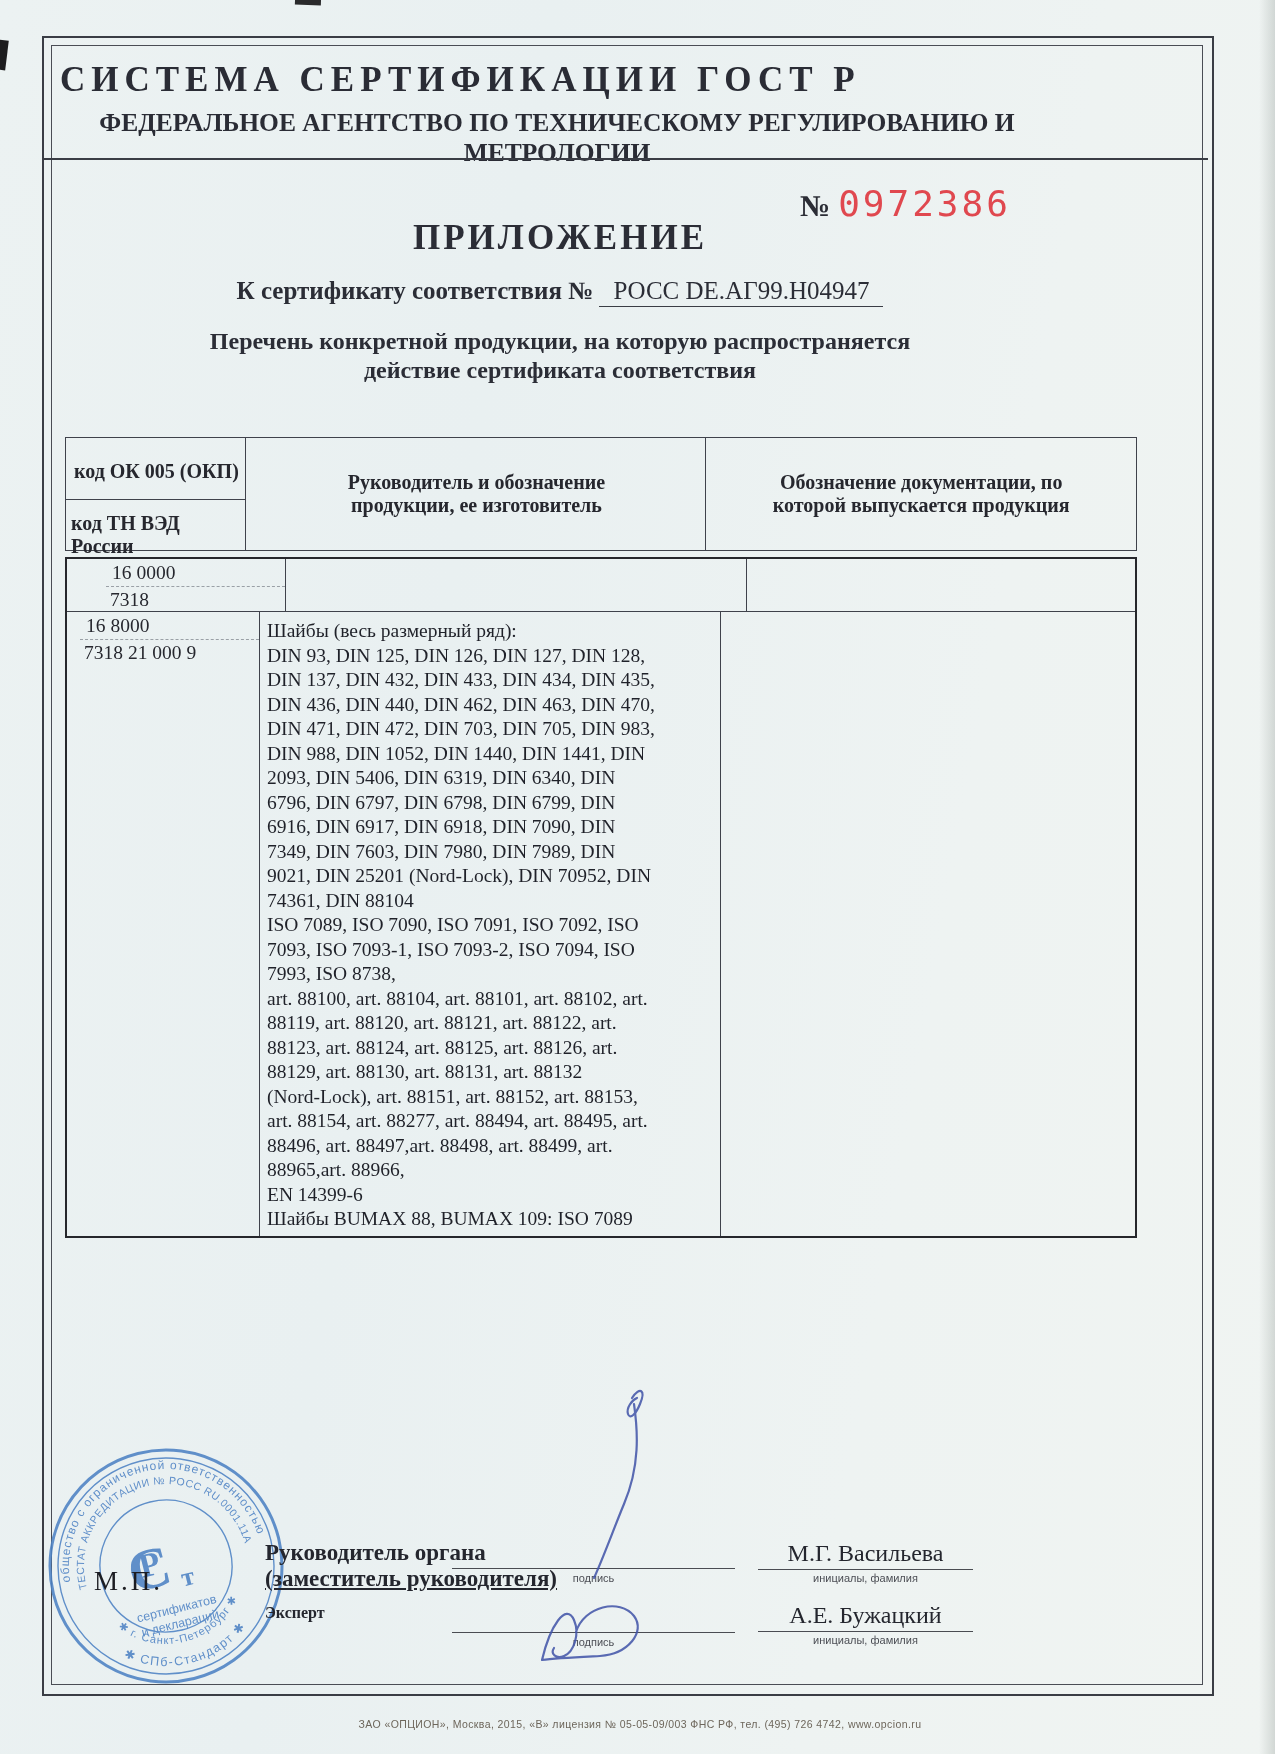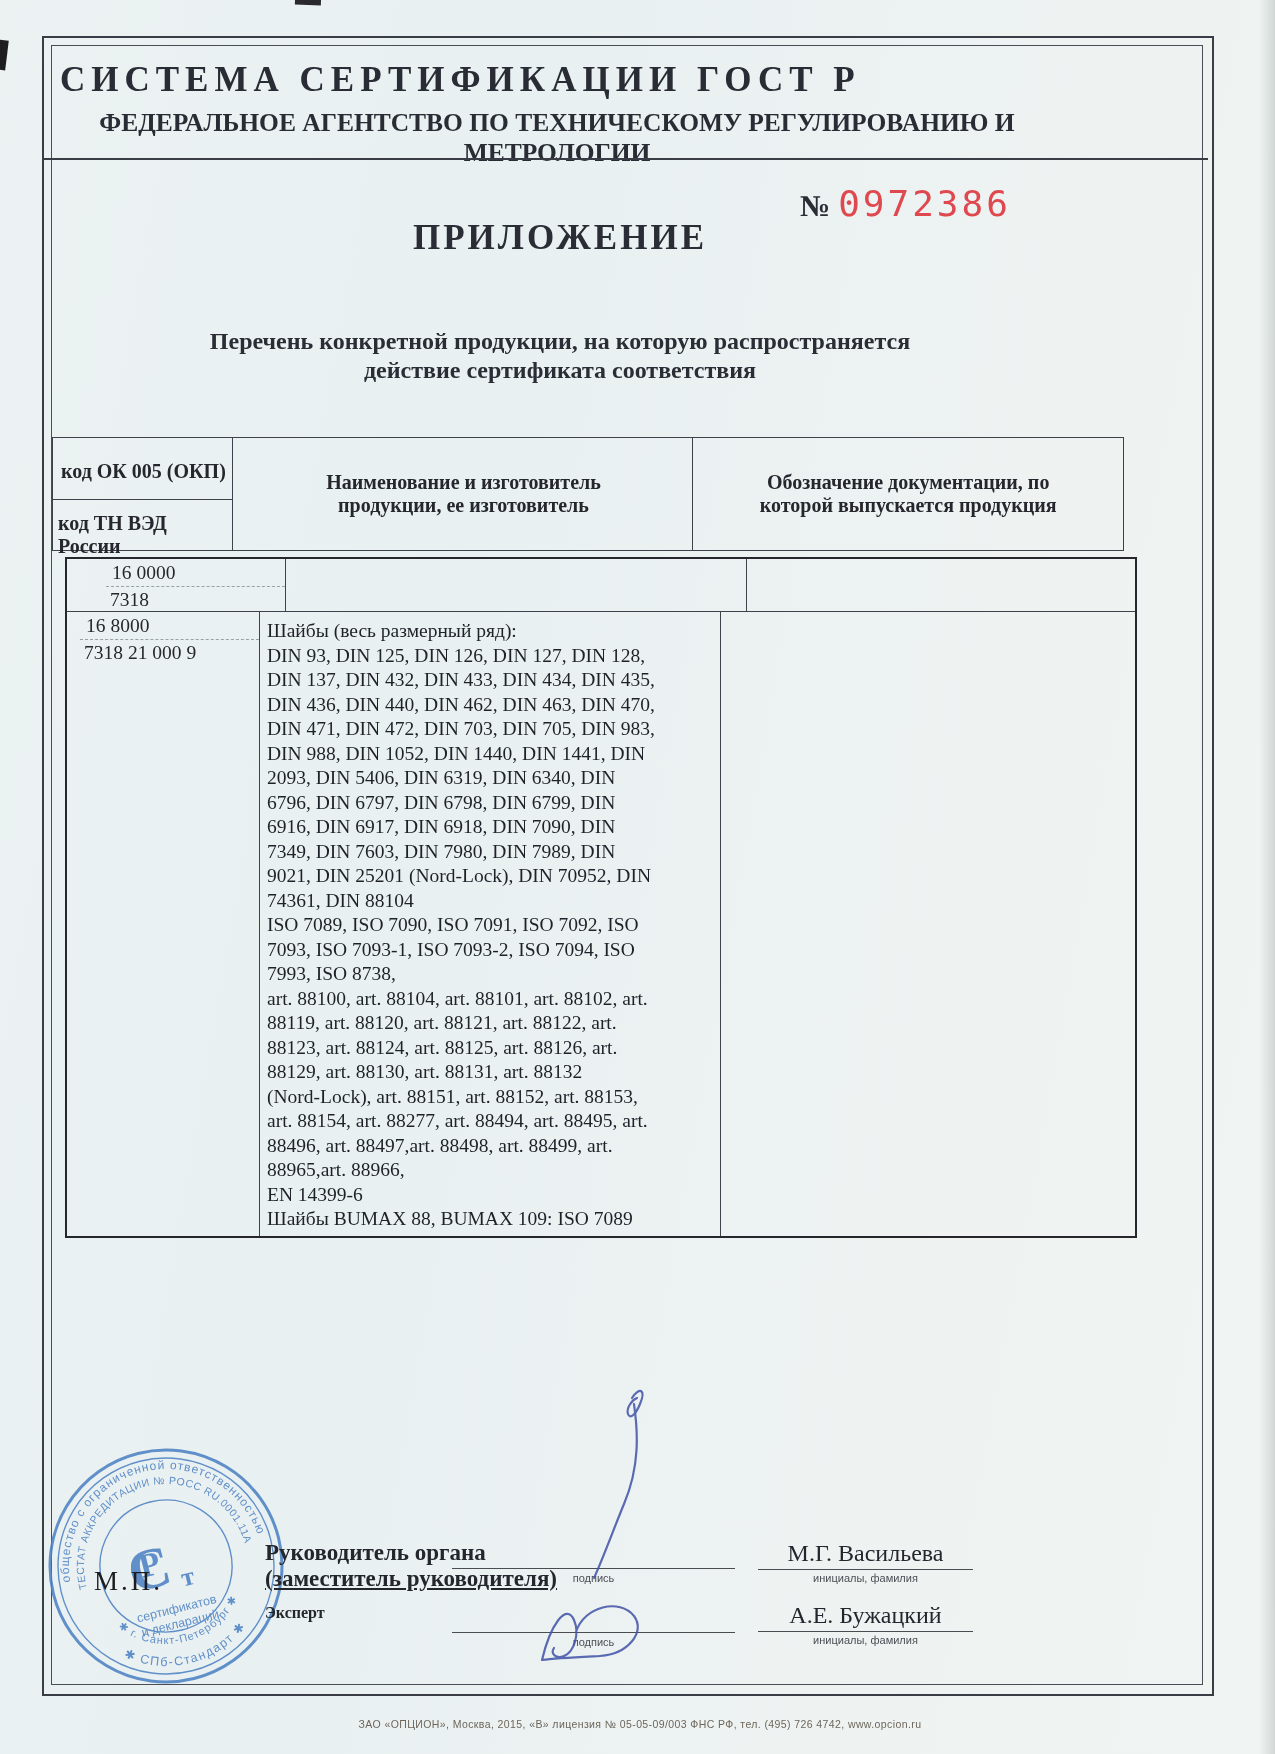--- a/index.html
+++ b/index.html
@@ -27,21 +27,21 @@
         font-size:35px;font-weight:bold;letter-spacing:3px;color:#2b2d36;}
   .cert-line{position:absolute;left:60px;top:277px;width:1000px;text-align:center;font-size:25px;color:#2b2d36;}
   .cert-line .label{font-weight:bold;}
   .cert-num{border-bottom:1.5px solid #3a3d45;padding:0 14px 2px 14px;margin-left:6px;}
 
   .subtitle{position:absolute;left:60px;width:1000px;text-align:center;font-size:24px;font-weight:bold;color:#2b2d36;}
   .sub1{top:328px;}
   .sub2{top:357px;}
 
   
-  .thead{position:absolute;left:52px;top:437px;width:1072px;height:114px;border:1.6px solid #3f424b;
+  .thead{position:absolute;left:65px;top:437px;width:1072px;height:114px;border:1.6px solid #3f424b;
         display:flex;box-sizing:border-box;}
   .th-col1{width:180px;border-right:1.6px solid #3f424b;box-sizing:border-box;position:relative;
         font-size:20px;font-weight:bold;}
   .th-c1-top{position:absolute;left:8px;top:22px;}
   .th-c1-rule{position:absolute;left:0;top:61px;width:100%;border-top:1.4px solid #3f424b;}
   .th-c1-bot{position:absolute;left:5px;top:74px;}
   .th-col2{width:461px;box-sizing:border-box;display:flex;align-items:center;justify-content:center;
         text-align:center;font-size:20px;font-weight:bold;padding:0 55px;}
   .th-col3{flex:1;display:flex;align-items:center;justify-content:center;text-align:center;
         font-size:20px;font-weight:bold;padding:0 60px;border-left:1.6px solid #3f424b;box-sizing:border-box;margin-left:-1.6px;}
@@ -102,31 +102,34 @@
   <div class="sys-title">СИСТЕМА СЕРТИФИКАЦИИ ГОСТ Р</div>
   <div class="agency-title">ФЕДЕРАЛЬНОЕ АГЕНТСТВО ПО ТЕХНИЧЕСКОМУ РЕГУЛИРОВАНИЮ И МЕТРОЛОГИИ</div>
   <div class="header-rule"></div>
 
   <div class="form-number">
     <span class="no-sign">№</span><span class="no-value">0972386</span>
   </div>
 
   <div class="appendix-title">ПРИЛОЖЕНИЕ</div>
 
+  <div class="cert-line">
+    <span class="label">К сертификату соответствия №</span><span class="cert-num">РОСС DE.АГ99.Н04947</span>
+  </div>
 
   <div class="subtitle sub2">действие сертификата соответствия</div>
   <div class="subtitle sub1">Перечень конкретной продукции,  на которую распространяется</div>
 
   <div class="thead">
     <div class="th-col1">
       <div class="th-c1-top">код ОК 005 (ОКП)</div>
       <div class="th-c1-rule"></div>
       <div class="th-c1-bot">код ТН ВЭД России</div>
     </div>
-    <div class="th-col2">Наименование и изготовитель продукции, ее изготовитель</div>
+    <div class="th-col2">Руководитель и обозначение продукции, ее изготовитель</div>
     <div class="th-col3">Обозначение документации, по которой выпускается продукция</div>
   </div>
 
   <div class="tbody">
     <div class="trow r1">
       <div class="td-c1">
         <div class="code-top">16 0000</div>
         <div class="code-dash"></div>
         <div class="code-bot">7318</div>
       </div>

